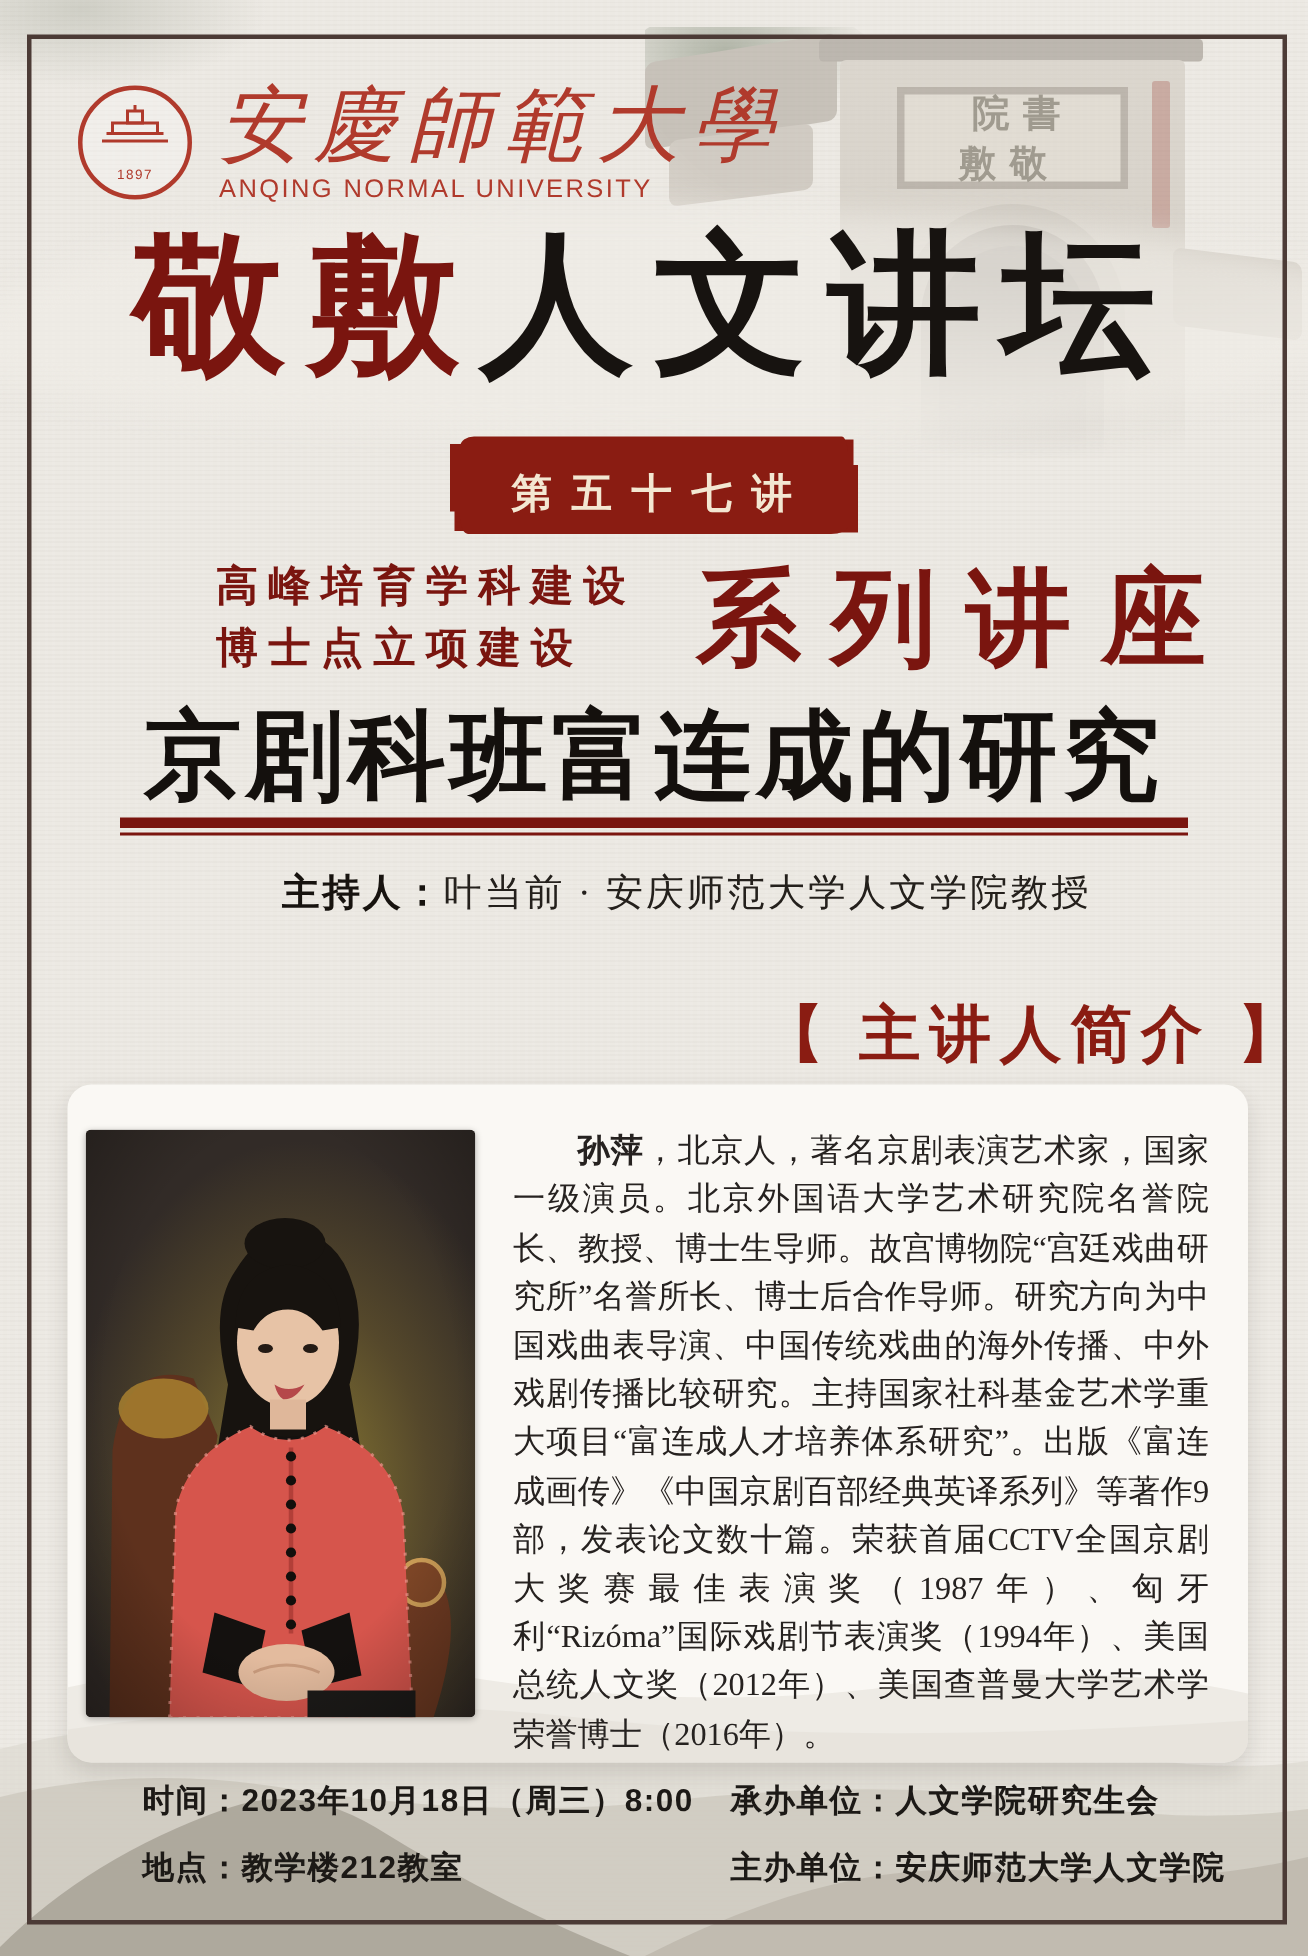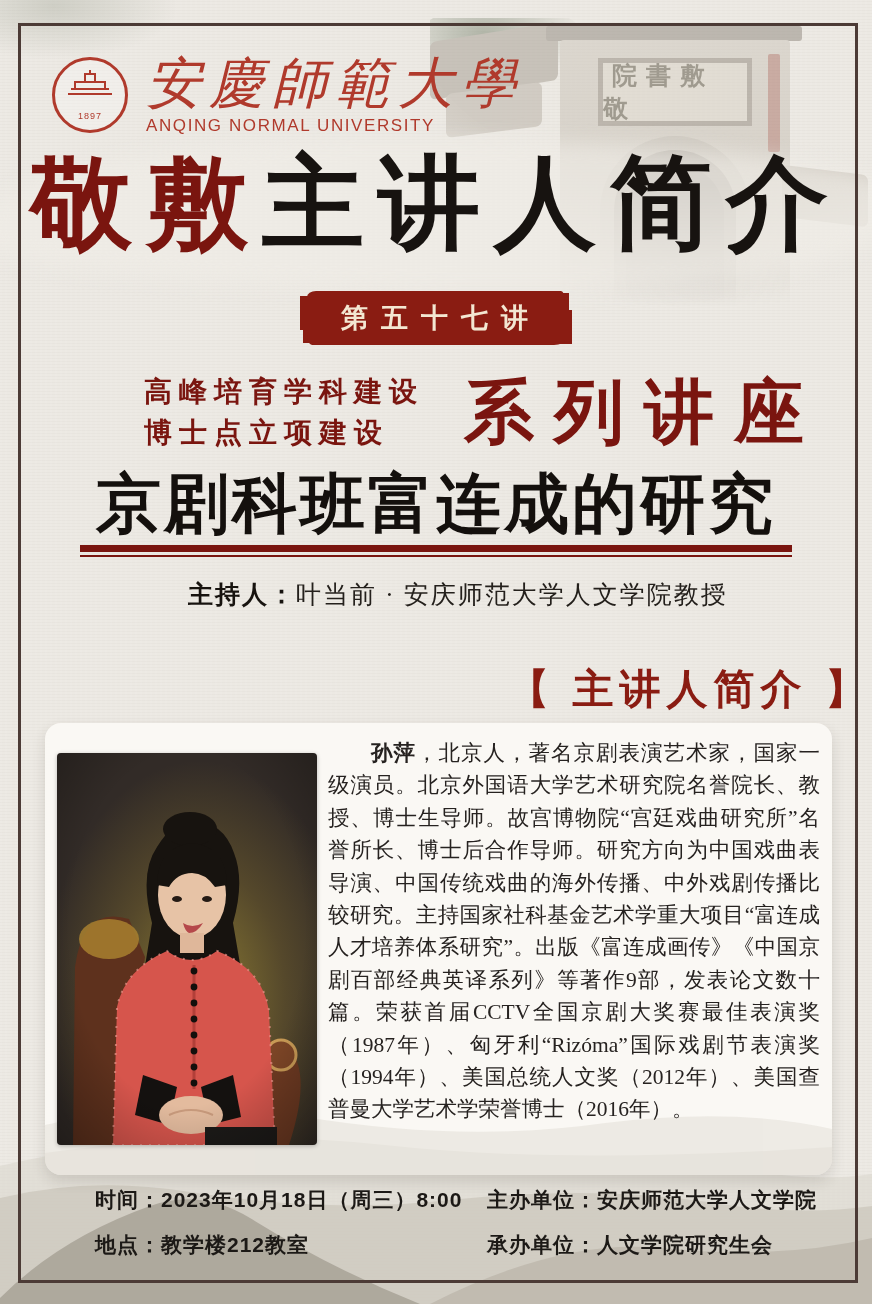--- a/index.html
+++ b/index.html
@@ -22,21 +22,21 @@
     background:radial-gradient(ellipse at 40% 40%, #76816c 0%, rgba(118,129,108,0) 70%);}
   .gate .roofA{position:absolute;left:0;top:14px;width:128px;height:58px;background:#a49c91;
     transform:skewY(-9deg);border-radius:6px;}
   .gate .roofB{position:absolute;left:16px;top:70px;width:96px;height:44px;background:#b7afa4;
     transform:skewY(-7deg);border-radius:6px;}
   .gate .towerRoof{position:absolute;left:116px;top:8px;width:256px;height:15px;background:#8e867c;border-radius:3px;}
   .gate .tower{position:absolute;left:130px;top:22px;width:230px;height:298px;
     background:linear-gradient(#ccc5ba,#bcb5aa);border-radius:4px 4px 0 0;}
   .gate .plaque{position:absolute;left:168px;top:40px;width:154px;height:68px;background:#d8d1c4;
     border:5px solid #8e8478;box-sizing:border-box;display:flex;align-items:center;justify-content:center;
-    font-size:25px;letter-spacing:9px;color:#57503f;font-weight:bold;text-indent:9px;}
+    font-size:25px;letter-spacing:9px;color:#57503f;font-weight:bold;text-indent:9px;padding-left:36px;}
   .gate .archRing{position:absolute;left:170px;top:118px;width:150px;height:202px;background:#b3aca1;
     border-radius:75px 75px 0 0;}
   .gate .archInner{position:absolute;left:184px;top:132px;width:122px;height:188px;background:#847c72;
     border-radius:61px 61px 0 0;}
   .gate .archCore{position:absolute;left:196px;top:146px;width:98px;height:174px;background:#6e675f;
     border-radius:49px 49px 0 0;}
   .gate .roofR{position:absolute;left:352px;top:152px;width:86px;height:52px;background:#b0a89c;
     transform:skewY(7deg);border-radius:6px;}
   .gate .pillarR{position:absolute;left:338px;top:36px;width:12px;height:98px;background:#9c5347;opacity:.75;border-radius:2px;}
   .corner-foliage{position:absolute;left:0;top:0;width:180px;height:60px;z-index:0;opacity:.3;
@@ -55,21 +55,21 @@
   .uni-en{font-size:17px;line-height:1.3;color:#b03a2c;font-weight:normal;letter-spacing:1.6px;
     font-family:"Liberation Sans","DejaVu Sans",sans-serif;}
   
   .forum-title{position:absolute;left:0;top:148px;width:100%;text-align:center;z-index:4;
     font-size:102px;font-weight:bold;line-height:1.1;letter-spacing:14px;white-space:nowrap;}
   .forum-title .accent{color:#7a150f;}
   .forum-title .rest{color:#171310;}
   
   .badge-wrap{position:absolute;left:0;top:291px;width:100%;display:flex;justify-content:center;z-index:4;}
   .badge{background:#8a1c12;color:#f3e7d2;font-size:27px;font-weight:bold;letter-spacing:13px;
-    padding:9px 24px 9px 34px;border-radius:9px 4px 11px 5px / 6px 10px 5px 10px;
+    padding:20px 24px 9px 34px;border-radius:9px 4px 11px 5px / 6px 10px 5px 10px;
     box-shadow:-12px 6px 0 -8px #8a1c12, 13px -7px 0 -9px #8a1c12, 17px 9px 0 -10px #8a1c12, -17px -5px 0 -10px #8a1c12;}
   
   .series{position:absolute;left:0;top:366px;width:100%;display:flex;justify-content:center;
     align-items:center;gap:34px;z-index:4;color:#7a150f;margin-left:48px;}
   .series-left{text-align:left;font-weight:bold;font-size:28px;line-height:1.45;letter-spacing:7px;white-space:nowrap;}
   .series-big{font-size:70px;font-weight:bold;letter-spacing:20px;white-space:nowrap;text-indent:6px;text-align:right;}
   
   .lecture-title{position:absolute;left:0;top:460px;width:100%;text-align:center;z-index:4;
     font-size:65px;font-weight:bold;color:#14100d;letter-spacing:3px;white-space:nowrap;}
   .rule{position:absolute;left:80px;top:545px;width:712px;z-index:4;}
@@ -85,21 +85,21 @@
     font-size:41px;font-weight:bold;color:#8a1c12;letter-spacing:6px;
     font-family:"Liberation Sans","DejaVu Sans",sans-serif;}
   
   .card{position:absolute;left:45px;top:723px;width:787px;height:452px;background:#faf8f4;
     border-radius:16px;box-shadow:0 6px 14px rgba(60,50,40,.14);z-index:3;overflow:hidden;}
   .card .hills{position:absolute;left:0;bottom:0;width:100%;height:110px;opacity:.45;}
   .photo{position:absolute;left:12px;top:30px;width:260px;height:392px;border-radius:4px;overflow:hidden;
     box-shadow:0 1px 4px rgba(0,0,0,.25);}
   .bio{position:absolute;left:283px;top:14px;width:492px;font-size:21.5px;line-height:32.4px;
     text-align:justify;color:#262220;}
-  .bio p{margin:0;text-indent:2em;}
+  .bio p{margin:14px;text-indent:2em;}
   .bio b{font-family:"Liberation Sans","DejaVu Sans",sans-serif;}
   
   .footer{position:absolute;left:0;top:1186px;width:100%;z-index:4;
     font-family:"Liberation Sans","DejaVu Sans",sans-serif;font-weight:bold;color:#1c1916;font-size:21px;}
   .footer .col-left{position:absolute;left:95px;top:0;}
   .footer .col-right{position:absolute;left:487px;top:0;}
   .footer .frow{margin-bottom:17px;white-space:nowrap;letter-spacing:1px;}
   
   .mountains{position:absolute;left:0;top:1088px;width:872px;height:216px;z-index:1;}
 </style>
@@ -146,21 +146,21 @@
       </svg>
       <div class="yr">1897</div>
     </div>
     <div class="brand-names">
       <div class="uni-zh">安慶師範大學</div>
       <div class="uni-en">ANQING NORMAL UNIVERSITY</div>
     </div>
   </div>
 
   <div class="forum-title">
-    <span class="accent">敬敷</span><span class="rest">主讲人简介</span>
+    <span class="accent">敬敷</span><span class="rest">人文讲坛</span>
   </div>
 
   <div class="badge-wrap">
     <div class="badge">第五十七讲</div>
   </div>
 
   <div class="series">
     <div class="series-left">
       <div>高峰培育学科建设</div>
       <div>博士点立项建设</div>
@@ -248,21 +248,21 @@
     <div class="col-left">
       <div class="frow">
         <span>时间：</span><span>2023年10月18日（周三）8:00</span>
       </div>
       <div class="frow">
         <span>地点：</span><span>教学楼212教室</span>
       </div>
     </div>
     <div class="col-right">
       <div class="frow">
+        <span>承办单位：</span><span>人文学院研究生会</span>
+      </div>
+      <div class="frow">
         <span>主办单位：</span><span>安庆师范大学人文学院</span>
       </div>
-      <div class="frow">
-        <span>承办单位：</span><span>人文学院研究生会</span>
-      </div>
     </div>
   </div>
 
 </div>
 
 </body></html>

